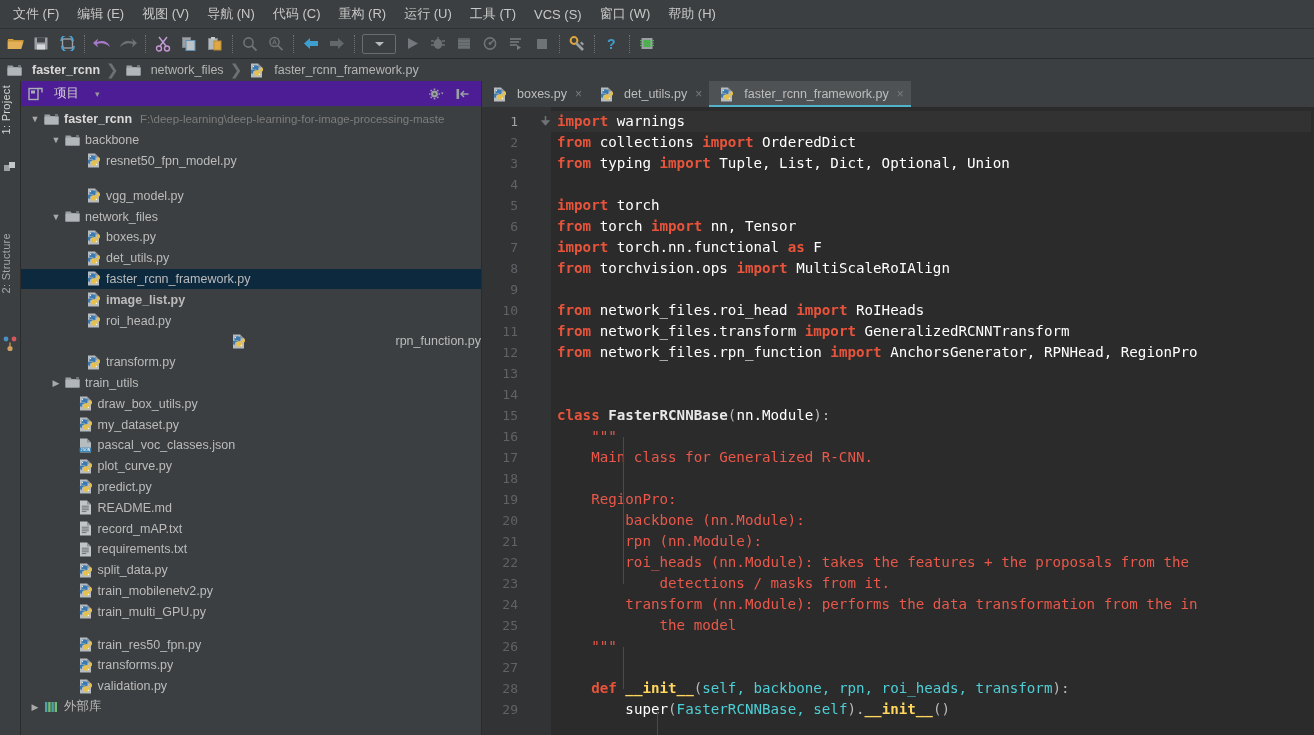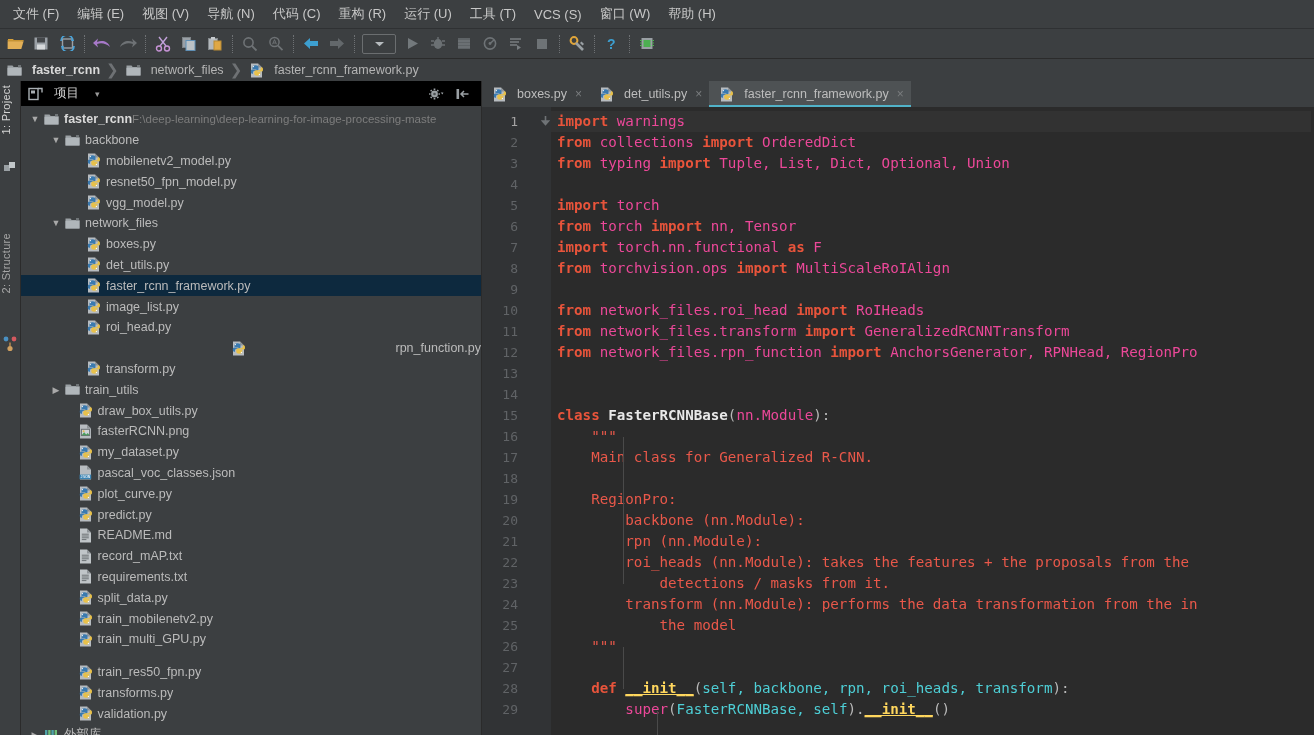--- a/index.html
+++ b/index.html
@@ -60,41 +60,41 @@
   }
   .rail-label.selected { color: #d4d4d4; }
   .rail-ico { position: absolute; left: 3px; width: 15px; height: 15px; }
 
   
   .project-panel {
     width: 461px; flex: 0 0 461px; background: #3c3f41;
     display: flex; flex-direction: column; border-right: 1px solid #2b2b2b;
   }
   .pp-header {
-    height: 26px; background: #000000; display: flex; align-items: center;
+    height: 26px; background: #4c1d95; display: flex; align-items: center;
     padding: 0 6px; gap: 6px; border-bottom: 1px solid #3c3f41;
   }
   .pp-title { font-size: 12.5px; color: #cfcfcf; }
   .pp-caret { color: #9a9a9a; font-size: 9px; margin-left: 10px; }
   .pp-spacer { flex: 1; }
   .tree {
     flex: 1; background: #3c3f41; overflow: hidden; padding-top: 2px;
     font-size: 12.5px;
   }
   .row {
     height: 20.8px; display: flex; align-items: center; white-space: nowrap;
     padding-left: 2px;
   }
   .row.selected { background: #0d293e; }
   .row .twisty {
     width: 16px; text-align: center; color: #a9a9a9; font-size: 9px; flex: 0 0 16px;
   }
   .row .lbl { color: #bbbbbb; }
   .row .lbl.bold { font-weight: bold; color: #d9d9d9; }
-  .row .path { color: #7d7d7d; font-size: 11.5px; }
+  .row .path { color: #7d7d7d; margin-left: 8px; font-size: 11.5px; }
   .ico { width: 17px; height: 17px; flex: 0 0 17px; margin-right: 4px;
          display: inline-flex; align-items: center; justify-content: center; }
   .ico svg { display: block; }
 
   
   .editor-area { flex: 1; display: flex; flex-direction: column; min-width: 0; background: #2b2b2b; }
   .tabbar { height: 26px; background: #3c3f41; display: flex; align-items: flex-end; }
   .tab {
     height: 26px; display: flex; align-items: center; gap: 5px;
     padding: 0 7px 0 9px; font-size: 12.5px; color: #bdbdbd; position: relative;
@@ -119,25 +119,25 @@
   .fold-col { width: 11px; flex: 0 0 11px; background: #313335; padding-top: 4px; }
   .fold-col .fl { height: 21px; display: flex; align-items: center; justify-content: center; }
 
   .code {
     flex: 1; padding-top: 4px; font-family: "DejaVu Sans Mono", monospace;
     font-size: 14.2px; position: relative; overflow: hidden; min-width: 0;
   }
   .cl { height: 21px; line-height: 21px; white-space: pre; padding-left: 6px; }
   .cl.cur { background: #323232; }
   .kw   { color: #e8543b; font-weight: bold; }
-  .id   { color: #ec4899; }
+  .id   { color: #ffffff; }
   .cls  { color: #e8e8e8; font-weight: bold; }
   .pn   { color: #b8b8b8; }
   .doc  { color: #e9584a; }
-  .fn   { color: #ffd75e; font-weight: bold; text-decoration: underline; }
+  .fn   { color: #ffd75e; font-weight: bold; }
   .prm  { color: #4ecfd6; }
   .plain{ color: #c8c8c8; }
   .indent-guide {
     position: absolute; width: 1px; background: #4a4a4a;
   }
   .scroll-right {
     position: absolute; right: 0; top: 0; bottom: 0; width: 3px; background: #2b2b2b;
   }
 </style>
 </head>
@@ -420,37 +420,23 @@
             <span class="ico">
               <svg width="15" height="15" viewBox="0 0 15 15">
                 <path d="M2 0.6h7l4 4v10H2z" fill="#b7bcc0"></path>
                 <path d="M9 0.6l4 4H9z" fill="#8e9397"></path>
                 <path d="M3.5 4.2c0-1.3 1-2 3-2s3 .7 3 2v1.8c0 1.1-.8 1.8-2 1.8H6c-1.2 0-2 .7-2 1.8v1.2H3.2c-.9 0-1.4-.8-1.4-2.2s.5-2.2 1.4-2.2h4.2V6H3.5z" fill="#3a7ab0"></path>
                 <path d="M11.3 10.8c0 1.3-1 2-3 2s-3-.7-3-2V9c0-1.1.8-1.8 2-1.8h2.5c1.2 0 2-.7 2-1.8V4.2h.8c.9 0 1.4.8 1.4 2.2s-.5 2.2-1.4 2.2H8.4V9h2.9z" fill="#e8c14a"></path>
                 <circle cx="4.4" cy="3.6" r=".62" fill="#fff"></circle>
                 <circle cx="10.4" cy="11.4" r=".62" fill="#fff"></circle>
               </svg>
             </span>
-            <span class="lbl">mobilenetv2_model.py</span>
-          </div>
-          <div class="row" style="padding-left: 48px;">
-            <span class="twisty"></span>
-            <span class="ico">
-              <svg width="15" height="15" viewBox="0 0 15 15">
-                <path d="M2 0.6h7l4 4v10H2z" fill="#b7bcc0"></path>
-                <path d="M9 0.6l4 4H9z" fill="#8e9397"></path>
-                <path d="M3.5 4.2c0-1.3 1-2 3-2s3 .7 3 2v1.8c0 1.1-.8 1.8-2 1.8H6c-1.2 0-2 .7-2 1.8v1.2H3.2c-.9 0-1.4-.8-1.4-2.2s.5-2.2 1.4-2.2h4.2V6H3.5z" fill="#3a7ab0"></path>
-                <path d="M11.3 10.8c0 1.3-1 2-3 2s-3-.7-3-2V9c0-1.1.8-1.8 2-1.8h2.5c1.2 0 2-.7 2-1.8V4.2h.8c.9 0 1.4.8 1.4 2.2s-.5 2.2-1.4 2.2H8.4V9h2.9z" fill="#e8c14a"></path>
-                <circle cx="4.4" cy="3.6" r=".62" fill="#fff"></circle>
-                <circle cx="10.4" cy="11.4" r=".62" fill="#fff"></circle>
-              </svg>
-            </span>
             <span class="lbl">resnet50_fpn_model.py</span>
           </div>
-          <div class="row" style="padding-left: 48px;">
+          <div class="row" style="padding-left: 48px; margin-top: 14px;">
             <span class="twisty"></span>
             <span class="ico">
               <svg width="15" height="15" viewBox="0 0 15 15">
                 <path d="M2 0.6h7l4 4v10H2z" fill="#b7bcc0"></path>
                 <path d="M9 0.6l4 4H9z" fill="#8e9397"></path>
                 <path d="M3.5 4.2c0-1.3 1-2 3-2s3 .7 3 2v1.8c0 1.1-.8 1.8-2 1.8H6c-1.2 0-2 .7-2 1.8v1.2H3.2c-.9 0-1.4-.8-1.4-2.2s.5-2.2 1.4-2.2h4.2V6H3.5z" fill="#3a7ab0"></path>
                 <path d="M11.3 10.8c0 1.3-1 2-3 2s-3-.7-3-2V9c0-1.1.8-1.8 2-1.8h2.5c1.2 0 2-.7 2-1.8V4.2h.8c.9 0 1.4.8 1.4 2.2s-.5 2.2-1.4 2.2H8.4V9h2.9z" fill="#e8c14a"></path>
                 <circle cx="4.4" cy="3.6" r=".62" fill="#fff"></circle>
                 <circle cx="10.4" cy="11.4" r=".62" fill="#fff"></circle>
               </svg>
@@ -503,21 +489,21 @@
                 <path d="M2 0.6h7l4 4v10H2z" fill="#b7bcc0"></path>
                 <path d="M9 0.6l4 4H9z" fill="#8e9397"></path>
                 <path d="M3.5 4.2c0-1.3 1-2 3-2s3 .7 3 2v1.8c0 1.1-.8 1.8-2 1.8H6c-1.2 0-2 .7-2 1.8v1.2H3.2c-.9 0-1.4-.8-1.4-2.2s.5-2.2 1.4-2.2h4.2V6H3.5z" fill="#3a7ab0"></path>
                 <path d="M11.3 10.8c0 1.3-1 2-3 2s-3-.7-3-2V9c0-1.1.8-1.8 2-1.8h2.5c1.2 0 2-.7 2-1.8V4.2h.8c.9 0 1.4.8 1.4 2.2s-.5 2.2-1.4 2.2H8.4V9h2.9z" fill="#e8c14a"></path>
                 <circle cx="4.4" cy="3.6" r=".62" fill="#fff"></circle>
                 <circle cx="10.4" cy="11.4" r=".62" fill="#fff"></circle>
               </svg>
             </span>
             <span class="lbl">faster_rcnn_framework.py</span>
           </div>
-          <div class="row" style="padding-left: 48px;">
+          <div class="row" style="padding-left: 48px; font-weight: bold;">
             <span class="twisty"></span>
             <span class="ico">
               <svg width="15" height="15" viewBox="0 0 15 15">
                 <path d="M2 0.6h7l4 4v10H2z" fill="#b7bcc0"></path>
                 <path d="M9 0.6l4 4H9z" fill="#8e9397"></path>
                 <path d="M3.5 4.2c0-1.3 1-2 3-2s3 .7 3 2v1.8c0 1.1-.8 1.8-2 1.8H6c-1.2 0-2 .7-2 1.8v1.2H3.2c-.9 0-1.4-.8-1.4-2.2s.5-2.2 1.4-2.2h4.2V6H3.5z" fill="#3a7ab0"></path>
                 <path d="M11.3 10.8c0 1.3-1 2-3 2s-3-.7-3-2V9c0-1.1.8-1.8 2-1.8h2.5c1.2 0 2-.7 2-1.8V4.2h.8c.9 0 1.4.8 1.4 2.2s-.5 2.2-1.4 2.2H8.4V9h2.9z" fill="#e8c14a"></path>
                 <circle cx="4.4" cy="3.6" r=".62" fill="#fff"></circle>
                 <circle cx="10.4" cy="11.4" r=".62" fill="#fff"></circle>
               </svg>
@@ -583,33 +569,20 @@
               <svg width="15" height="15" viewBox="0 0 15 15">
                 <path d="M2 0.6h7l4 4v10H2z" fill="#b7bcc0"></path>
                 <path d="M9 0.6l4 4H9z" fill="#8e9397"></path>
                 <path d="M3.5 4.2c0-1.3 1-2 3-2s3 .7 3 2v1.8c0 1.1-.8 1.8-2 1.8H6c-1.2 0-2 .7-2 1.8v1.2H3.2c-.9 0-1.4-.8-1.4-2.2s.5-2.2 1.4-2.2h4.2V6H3.5z" fill="#3a7ab0"></path>
                 <path d="M11.3 10.8c0 1.3-1 2-3 2s-3-.7-3-2V9c0-1.1.8-1.8 2-1.8h2.5c1.2 0 2-.7 2-1.8V4.2h.8c.9 0 1.4.8 1.4 2.2s-.5 2.2-1.4 2.2H8.4V9h2.9z" fill="#e8c14a"></path>
                 <circle cx="4.4" cy="3.6" r=".62" fill="#fff"></circle>
                 <circle cx="10.4" cy="11.4" r=".62" fill="#fff"></circle>
               </svg>
             </span>
             <span class="lbl">draw_box_utils.py</span>
-          </div>
-          <div class="row" style="padding-left: 39.6px;">
-            <span class="twisty"></span>
-            <span class="ico">
-              <svg width="15" height="15" viewBox="0 0 15 15">
-                <path d="M2 0.6h7l4 4v10H2z" fill="#b7bcc0"></path>
-                <path d="M9 0.6l4 4H9z" fill="#8e9397"></path>
-                <rect x="3.4" y="5.3" width="8.2" height="6.2" fill="#cfd3d6" stroke="#6c7174"></rect>
-                <circle cx="5.6" cy="7.3" r="1" fill="#e0b84a"></circle>
-                <path d="M3.6 11.3l2.6-3 2 2.2 1.6-1.6 1.7 2.4z" fill="#4a9d5c"></path>
-              </svg>
-            </span>
-            <span class="lbl">fasterRCNN.png</span>
           </div>
           <div class="row" style="padding-left: 39.6px;">
             <span class="twisty"></span>
             <span class="ico">
               <svg width="15" height="15" viewBox="0 0 15 15">
                 <path d="M2 0.6h7l4 4v10H2z" fill="#b7bcc0"></path>
                 <path d="M9 0.6l4 4H9z" fill="#8e9397"></path>
                 <path d="M3.5 4.2c0-1.3 1-2 3-2s3 .7 3 2v1.8c0 1.1-.8 1.8-2 1.8H6c-1.2 0-2 .7-2 1.8v1.2H3.2c-.9 0-1.4-.8-1.4-2.2s.5-2.2 1.4-2.2h4.2V6H3.5z" fill="#3a7ab0"></path>
                 <path d="M11.3 10.8c0 1.3-1 2-3 2s-3-.7-3-2V9c0-1.1.8-1.8 2-1.8h2.5c1.2 0 2-.7 2-1.8V4.2h.8c.9 0 1.4.8 1.4 2.2s-.5 2.2-1.4 2.2H8.4V9h2.9z" fill="#e8c14a"></path>
                 <circle cx="4.4" cy="3.6" r=".62" fill="#fff"></circle>

